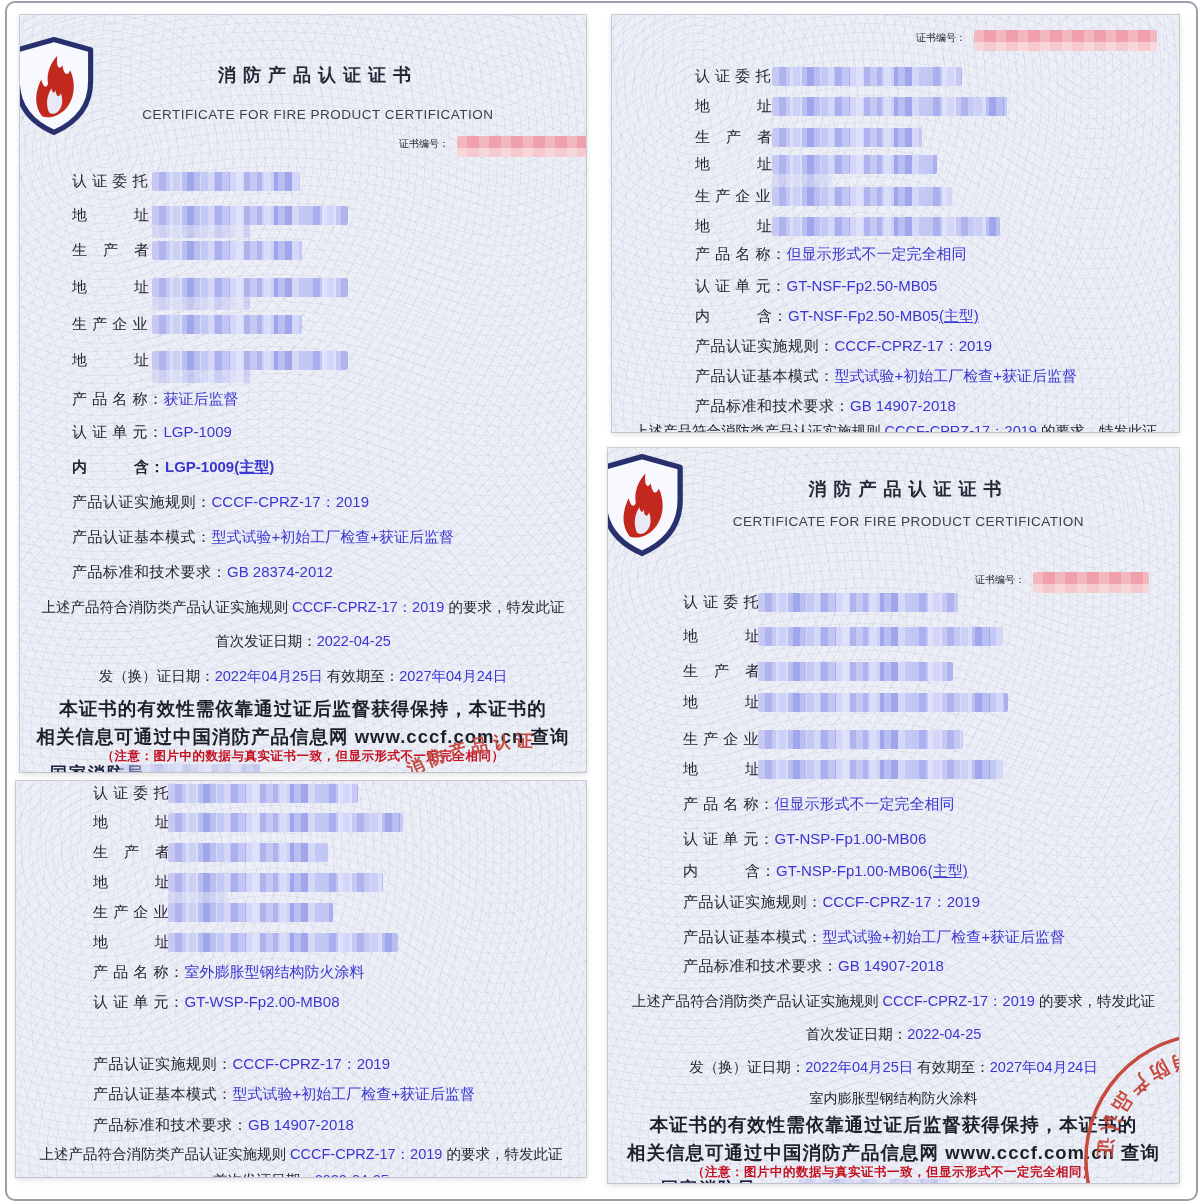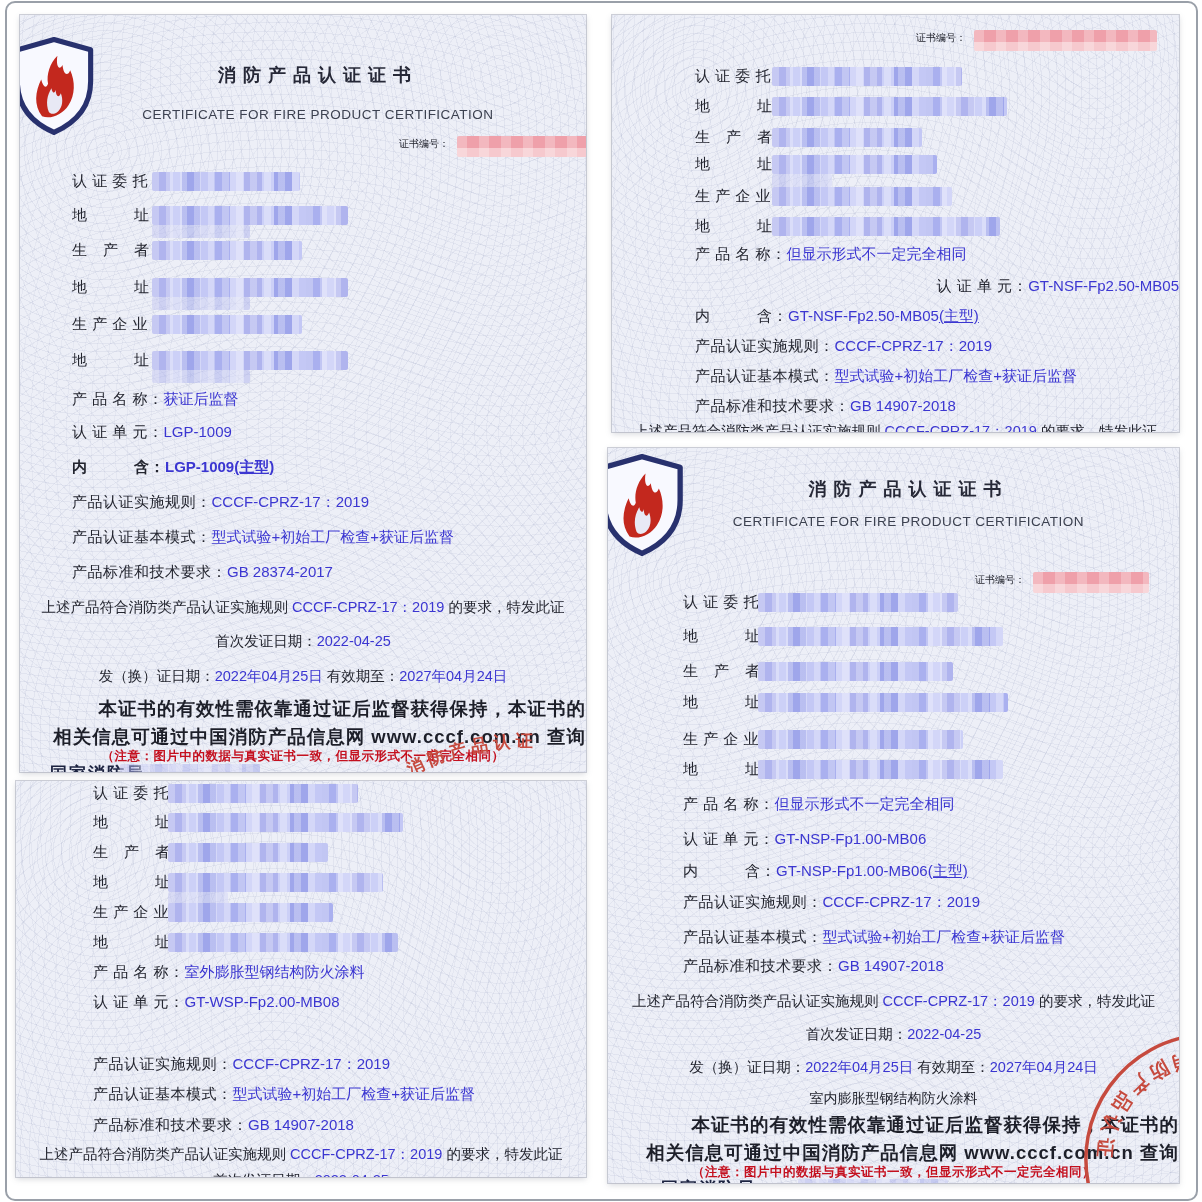--- a/index.html
+++ b/index.html
@@ -46,21 +46,21 @@
   .c3 .hdr-sub{top:66px;}
 
   .rows{position:absolute;inset:0;}
   .row{position:absolute;left:0;right:0;height:22px;white-space:nowrap;font-size:15px;color:#23252f;}
   .row .lbl{display:inline-block;color:#23252f;letter-spacing:.5px;vertical-align:top;}
   .row .val{color:#3b36d1;}
   .row .u{text-decoration:underline;margin-top:40px;}
   .center{text-align:center;font-size:14.5px;}
   .dark{color:#23252f;}
   .blue{color:#3b36d1;}
-  .boldline{font-size:18.5px;font-weight:bold;color:#1d1f29;text-align:right;letter-spacing:1px;}
+  .boldline{font-size:18.5px;font-weight:bold;color:#1d1f29;text-align:center;letter-spacing:1px;}
   .noticeline{font-size:12.5px;font-weight:bold;color:#c4101f;text-align:center;letter-spacing:.5px;}
   .cdarkline{font-size:14px;color:#23252f;text-align:center;}
 
   .blur{
     position:absolute;top:0;height:19px;border-radius:2px;
     background-image:
       repeating-linear-gradient(90deg, rgba(255,255,255,.28) 0 7px, rgba(255,255,255,0) 7px 14px),
       repeating-linear-gradient(90deg,#b0b4ee 0 18px,#ccd0f7 18px 30px,#9fa6eb 30px 48px,#c4c8f5 48px 62px,#aab0ef 62px 78px,#d3d6f8 78px 92px);
   }
   .blur.line2{top:19px;height:13px;opacity:.5;}
@@ -105,21 +105,21 @@
       <div class="row" style="top: 191px; padding-left: 52px;"><span class="lbl">地　　　址：</span><div class="blur" style="left: 132px; width: 196px;"></div><div class="blur line2" style="left: 132px; width: 98px;"></div></div>
       <div class="row" style="top: 226px; padding-left: 52px;"><span class="lbl">生　产　者：</span><div class="blur" style="left: 132px; width: 150px;"></div></div>
       <div class="row" style="top: 263px; padding-left: 52px;"><span class="lbl">地　　　址：</span><div class="blur" style="left: 132px; width: 196px;"></div><div class="blur line2" style="left: 132px; width: 98px;"></div></div>
       <div class="row" style="top: 300px; padding-left: 52px;"><span class="lbl">生 产 企 业：</span><div class="blur" style="left: 132px; width: 150px;"></div></div>
       <div class="row" style="top: 336px; padding-left: 52px;"><span class="lbl">地　　　址：</span><div class="blur" style="left: 132px; width: 196px;"></div><div class="blur line2" style="left: 132px; width: 98px;"></div></div>
       <div class="row" style="top: 375px; padding-left: 52px;"><span class="lbl" style="min-width: 80px;">产 品 名 称：</span><span class="val">获证后监督</span></div>
       <div class="row" style="top: 408px; padding-left: 52px;"><span class="lbl" style="min-width: 80px;">认 证 单 元：</span><span class="val">LGP-1009</span></div>
       <div class="row" style="top: 443px; padding-left: 52px; font-weight: bold;"><span class="lbl" style="min-width: 80px;">内　　　含：</span><span class="val">LGP-1009</span><span class="val u">(主型)</span></div>
       <div class="row" style="top: 478px; padding-left: 52px;"><span class="lbl">产品认证实施规则：</span><span class="val">CCCF-CPRZ-17：2019</span></div>
       <div class="row" style="top: 513px; padding-left: 52px;"><span class="lbl">产品认证基本模式：</span><span class="val">型式试验+初始工厂检查+获证后监督</span></div>
-      <div class="row" style="top: 548px; padding-left: 52px;"><span class="lbl">产品标准和技术要求：</span><span class="val">GB 28374-2017</span></div>
+      <div class="row" style="top: 548px; padding-left: 52px;"><span class="lbl">产品标准和技术要求：</span><span class="val">GB 28374-2012</span></div>
       <div class="row center" style="top: 583px;"><span class="dark">上述产品符合消防类产品认证实施规则 </span><span class="blue">CCCF-CPRZ-17：2019</span><span class="dark"> 的要求，特发此证</span></div>
       <div class="row center" style="top: 617px;"><span class="dark">首次发证日期：</span><span class="blue">2022-04-25</span></div>
       <div class="row center" style="top: 652px;"><span class="dark">发（换）证日期：</span><span class="blue">2022年04月25日</span><span class="dark"> </span><span class="dark">有效期至：</span><span class="blue">2027年04月24日</span></div>
       <div class="row boldline" style="top: 681px;"><span>本证书的有效性需依靠通过证后监督获得保持，本证书的</span></div>
       <div class="row boldline" style="top: 709px;"><span>相关信息可通过中国消防产品信息网 www.cccf.com.cn 查询</span></div>
       <div class="row noticeline" style="top: 733px;"><span>（注意：图片中的数据与真实证书一致，但显示形式不一定完全相同）</span></div>
       <div class="row" style="top: 747px;">
         <div class="clip" style="left: 30px;"><span class="footer-text">国家消防局</span></div>
         <div class="blur line2" style="left: 100px; width: 140px; top: 2px;"></div>
       </div>
@@ -139,21 +139,21 @@
         <span class="certno-label" style="right: 213px;">证书编号：</span>
         <div class="blur redblur" style="width: 183px; right: 22px;"></div>
       </div>
       <div class="row" style="top: 52px; padding-left: 83px;"><span class="lbl">认 证 委 托 人：</span><div class="blur" style="left: 160px; width: 190px;"></div></div>
       <div class="row" style="top: 82px; padding-left: 83px;"><span class="lbl">地　　　址：</span><div class="blur" style="left: 160px; width: 235px;"></div></div>
       <div class="row" style="top: 113px; padding-left: 83px;"><span class="lbl">生　产　者：</span><div class="blur" style="left: 160px; width: 150px;"></div></div>
       <div class="row" style="top: 140px; padding-left: 83px;"><span class="lbl">地　　　址：</span><div class="blur" style="left: 160px; width: 165px;"></div><div class="blur line2" style="left: 160px; width: 60px;"></div></div>
       <div class="row" style="top: 172px; padding-left: 83px;"><span class="lbl">生 产 企 业</span><div class="blur" style="left: 160px; width: 180px;"></div></div>
       <div class="row" style="top: 202px; padding-left: 83px;"><span class="lbl">地　　　址：</span><div class="blur" style="left: 160px; width: 228px;"></div></div>
       <div class="row" style="top: 230px; padding-left: 83px;"><span class="lbl" style="min-width: 77px;">产 品 名 称：</span><span class="val">但显示形式不一定完全相同</span></div>
-      <div class="row" style="top: 262px; padding-left: 83px; text-align: right;"><span class="lbl" style="min-width: 77px;">认 证 单 元：</span><span class="val">GT-NSF-Fp2.50-MB05</span></div>
+      <div class="row" style="top: 262px; padding-left: 83px;"><span class="lbl" style="min-width: 77px;">认 证 单 元：</span><span class="val">GT-NSF-Fp2.50-MB05</span></div>
       <div class="row" style="top: 292px; padding-left: 83px;"><span class="lbl" style="min-width: 77px;">内　　　含：</span><span class="val">GT-NSF-Fp2.50-MB05</span><span class="val u">(主型)</span></div>
       <div class="row" style="top: 322px; padding-left: 83px;"><span class="lbl">产品认证实施规则：</span><span class="val">CCCF-CPRZ-17：2019</span></div>
       <div class="row" style="top: 352px; padding-left: 83px;"><span class="lbl">产品认证基本模式：</span><span class="val">型式试验+初始工厂检查+获证后监督</span></div>
       <div class="row" style="top: 382px; padding-left: 83px;"><span class="lbl">产品标准和技术要求：</span><span class="val">GB 14907-2018</span></div>
       <div class="row center" style="top: 407px;"><span class="dark">上述产品符合消防类产品认证实施规则 </span><span class="blue">CCCF-CPRZ-17：2019</span><span class="dark"> 的要求，特发此证</span></div>
     </div>
 </section>
 
 <section class="cert c2">
   <div class="rows">

